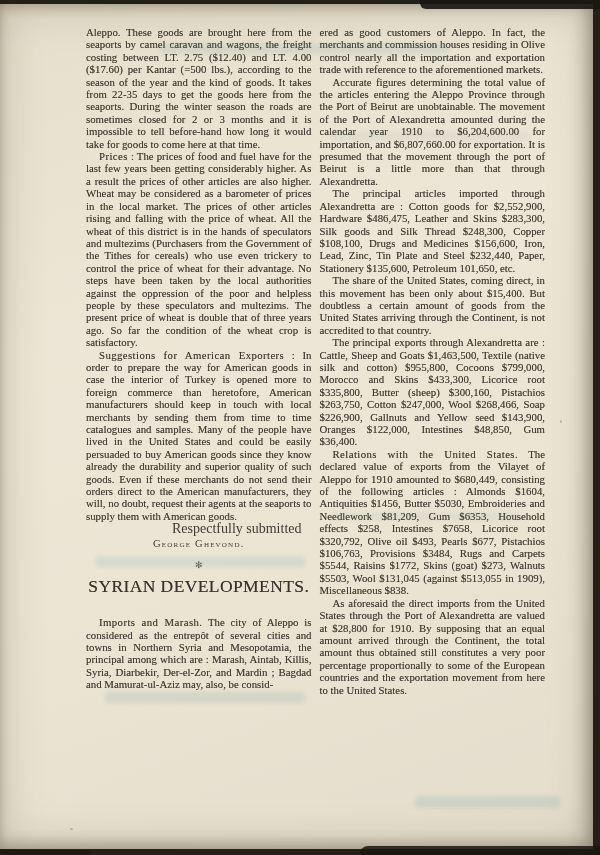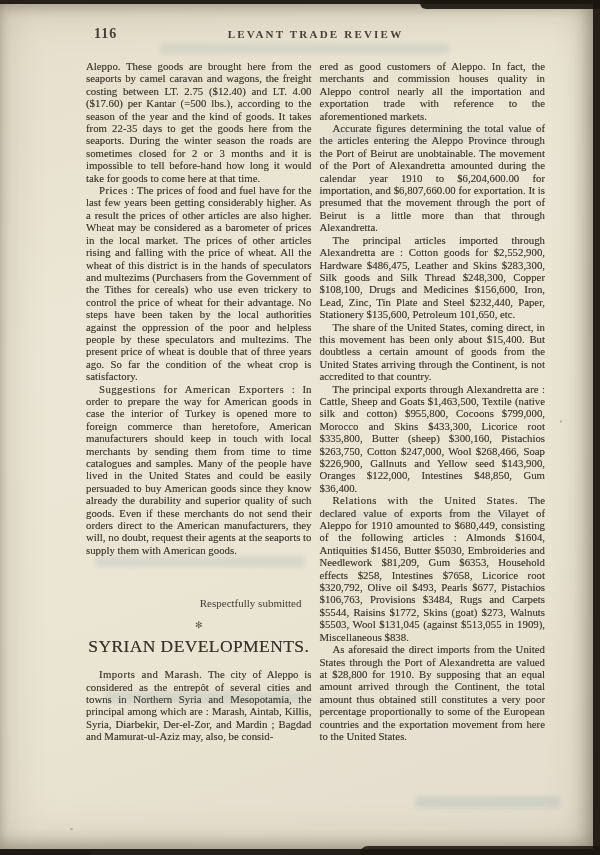--- a/index.html
+++ b/index.html
@@ -48,34 +48,34 @@
     font-size:10.8px;line-height:12.4px;
     text-align:justify;
     text-indent:13px;
     color:#3f3a32;
     text-shadow:0 0 .5px rgba(62,56,46,.55);
   }
   .col p.noindent{text-indent:0;}
   .lead{font-weight:normal;letter-spacing:.4px;}
 
   .submit-line{
-    font-size:11px;line-height:13px;text-align:right;
-    padding-right:10px;color:#3f3a32;margin-top:41px;
+    font-size:14px;line-height:13px;text-align:right;
+    padding-right:10px;color:#3f3a32;
   }
   .signature{
     font-size:10.6px;line-height:13px;text-align:center;
     font-variant:small-caps;letter-spacing:1.2px;color:#3f3a32;
     margin-top:2px;
   }
   .ornament{
     text-align:center;font-size:9px;color:#555047;
     margin:10px 0 6px 0;line-height:10px;
   }
   .section-heading{
-    margin:4px 0 11px 0;
+    margin:4px 0 19px 0;
     font-size:17.5px;font-weight:normal;letter-spacing:.4px;
     text-align:center;white-space:nowrap;color:#37332c;
     text-shadow:0 0 .5px rgba(55,51,44,.6);
   }
 
   
   .ghost{
     position:absolute;border-radius:4px;
     background:rgba(104,138,148,.13);
     filter:blur(2px);
@@ -93,39 +93,36 @@
   .s2{left:560px;top:420px;width:2px;height:3px;opacity:.3;}
   .s3{left:70px;top:828px;width:3px;height:2px;opacity:.3;}
 </style>
 </head>
 <body>
 
 <div class="scan">
 
   <div class="paper">
 
-    <div class="page-header">
-      <span class="page-number">116</span>
-      <span class="journal-title">LEVANT TRADE REVIEW</span>
-    </div>
 
     <div class="columns">
 
       <div class="col">
         <p class="noindent">Aleppo. These goods are brought here from the seaports by camel caravan and wagons, the freight costing between LT. 2.75 ($12.40) and LT. 4.00 ($17.60) per Kantar (=500 lbs.), according to the season of the year and the kind of goods. It takes from 22-35 days to get the goods here from the seaports. During the winter season the roads are sometimes closed for 2 or 3 months and it is impossible to tell before-hand how long it would take for goods to come here at that time.</p>
         <p><b class="lead">Prices</b><span> : The prices of food and fuel have for the last few years been getting considerably higher. As a result the prices of other articles are also higher. Wheat may be considered as a barometer of prices in the local market. The prices of other articles rising and falling with the price of wheat. All the wheat of this district is in the hands of speculators and multezims (Purchasers from the Government of the Tithes for cereals) who use even trickery to control the price of wheat for their advantage. No steps have been taken by the local authorities against the oppression of the poor and helpless people by these speculators and multezims. The present price of wheat is double that of three years ago. So far the condition of the wheat crop is satisfactory.</span></p>
         <p><b class="lead">Suggestions for American Exporters</b><span> : In order to prepare the way for American goods in case the interior of Turkey is opened more to foreign commerce than heretofore, American manufacturers should keep in touch with local merchants by sending them from time to time catalogues and samples. Many of the people have lived in the United States and could be easily persuaded to buy American goods since they know already the durability and superior quality of such goods. Even if these merchants do not send their orders direct to the American manufacturers, they will, no doubt, request their agents at the seaports to supply them with American goods.</span></p>
         <div class="submit-line">Respectfully submitted</div>
+        <div class="signature">George Ghevond.</div>
         <div class="ornament">✻</div>
         <h1 class="section-heading">SYRIAN DEVELOPMENTS.</h1>
         <p><b class="lead">Imports and Marash.</b><span> The city of Aleppo is considered as the entrepôt of several cities and towns in Northern Syria and Mesopotamia, the principal among which are : Marash, Aintab, Killis, Syria, Diarbekir, Der-el-Zor, and Mardin ; Bagdad and Mamurat-ul-Aziz may, also, be consid-</span></p>
       </div>
 
       <div class="col">
-        <p class="noindent">ered as good customers of Aleppo. In fact, the merchants and commission houses quality in Aleppo control nearly all the importation and exportation trade with reference to the aforementioned markets.</p>
+        <p class="noindent">ered as good customers of Aleppo. In fact, the merchants and commission houses residing in Olive control nearly all the importation and exportation trade with reference to the aforementioned markets.</p>
         <p>Accurate figures determining the total value of the articles entering the Aleppo Province through the Port of Beirut are unobtainable. The movement of the Port of Alexandretta amounted during the calendar year 1910 to $6,204,600.00 for importation, and $6,807,660.00 for exportation. It is presumed that the movement through the port of Beirut is a little more than that through Alexandretta.</p>
         <p>The principal articles imported through Alexandretta are : Cotton goods for $2,552,900, Hardware $486,475, Leather and Skins $283,300, Silk goods and Silk Thread $248,300, Copper $108,100, Drugs and Medicines $156,600, Iron, Lead, Zinc, Tin Plate and Steel $232,440, Paper, Stationery $135,600, Petroleum 101,650, etc.</p>
         <p>The share of the United States, coming direct, in this movement has been only about $15,400. But doubtless a certain amount of goods from the United States arriving through the Continent, is not accredited to that country.</p>
         <p>The principal exports through Alexandretta are : Cattle, Sheep and Goats $1,463,500, Textile (native silk and cotton) $955,800, Cocoons $799,000, Morocco and Skins $433,300, Licorice root $335,800, Butter (sheep) $300,160, Pistachios $263,750, Cotton $247,000, Wool $268,466, Soap $226,900, Gallnuts and Yellow seed $143,900, Oranges $122,000, Intestines $48,850, Gum $36,400.</p>
         <p><b class="lead">Relations with the United States.</b><span> The declared value of exports from the Vilayet of Aleppo for 1910 amounted to $680,449, consisting of the following articles : Almonds $1604, Antiquities $1456, Butter $5030, Embroideries and Needlework $81,209, Gum $6353, Household effects $258, Intestines $7658, Licorice root $320,792, Olive oil $493, Pearls $677, Pistachios $106,763, Provisions $3484, Rugs and Carpets $5544, Raisins $1772, Skins (goat) $273, Walnuts $5503, Wool $131,045 (against $513,055 in 1909), Miscellaneous $838.</span></p>
         <p>As aforesaid the direct imports from the United States through the Port of Alexandretta are valued at $28,800 for 1910. By supposing that an equal amount arrived through the Continent, the total amount thus obtained still constitutes a very poor percentage proportionally to some of the European countries and the exportation movement from here to the United States.</p>
       </div>
 
     </div>
   </div>

